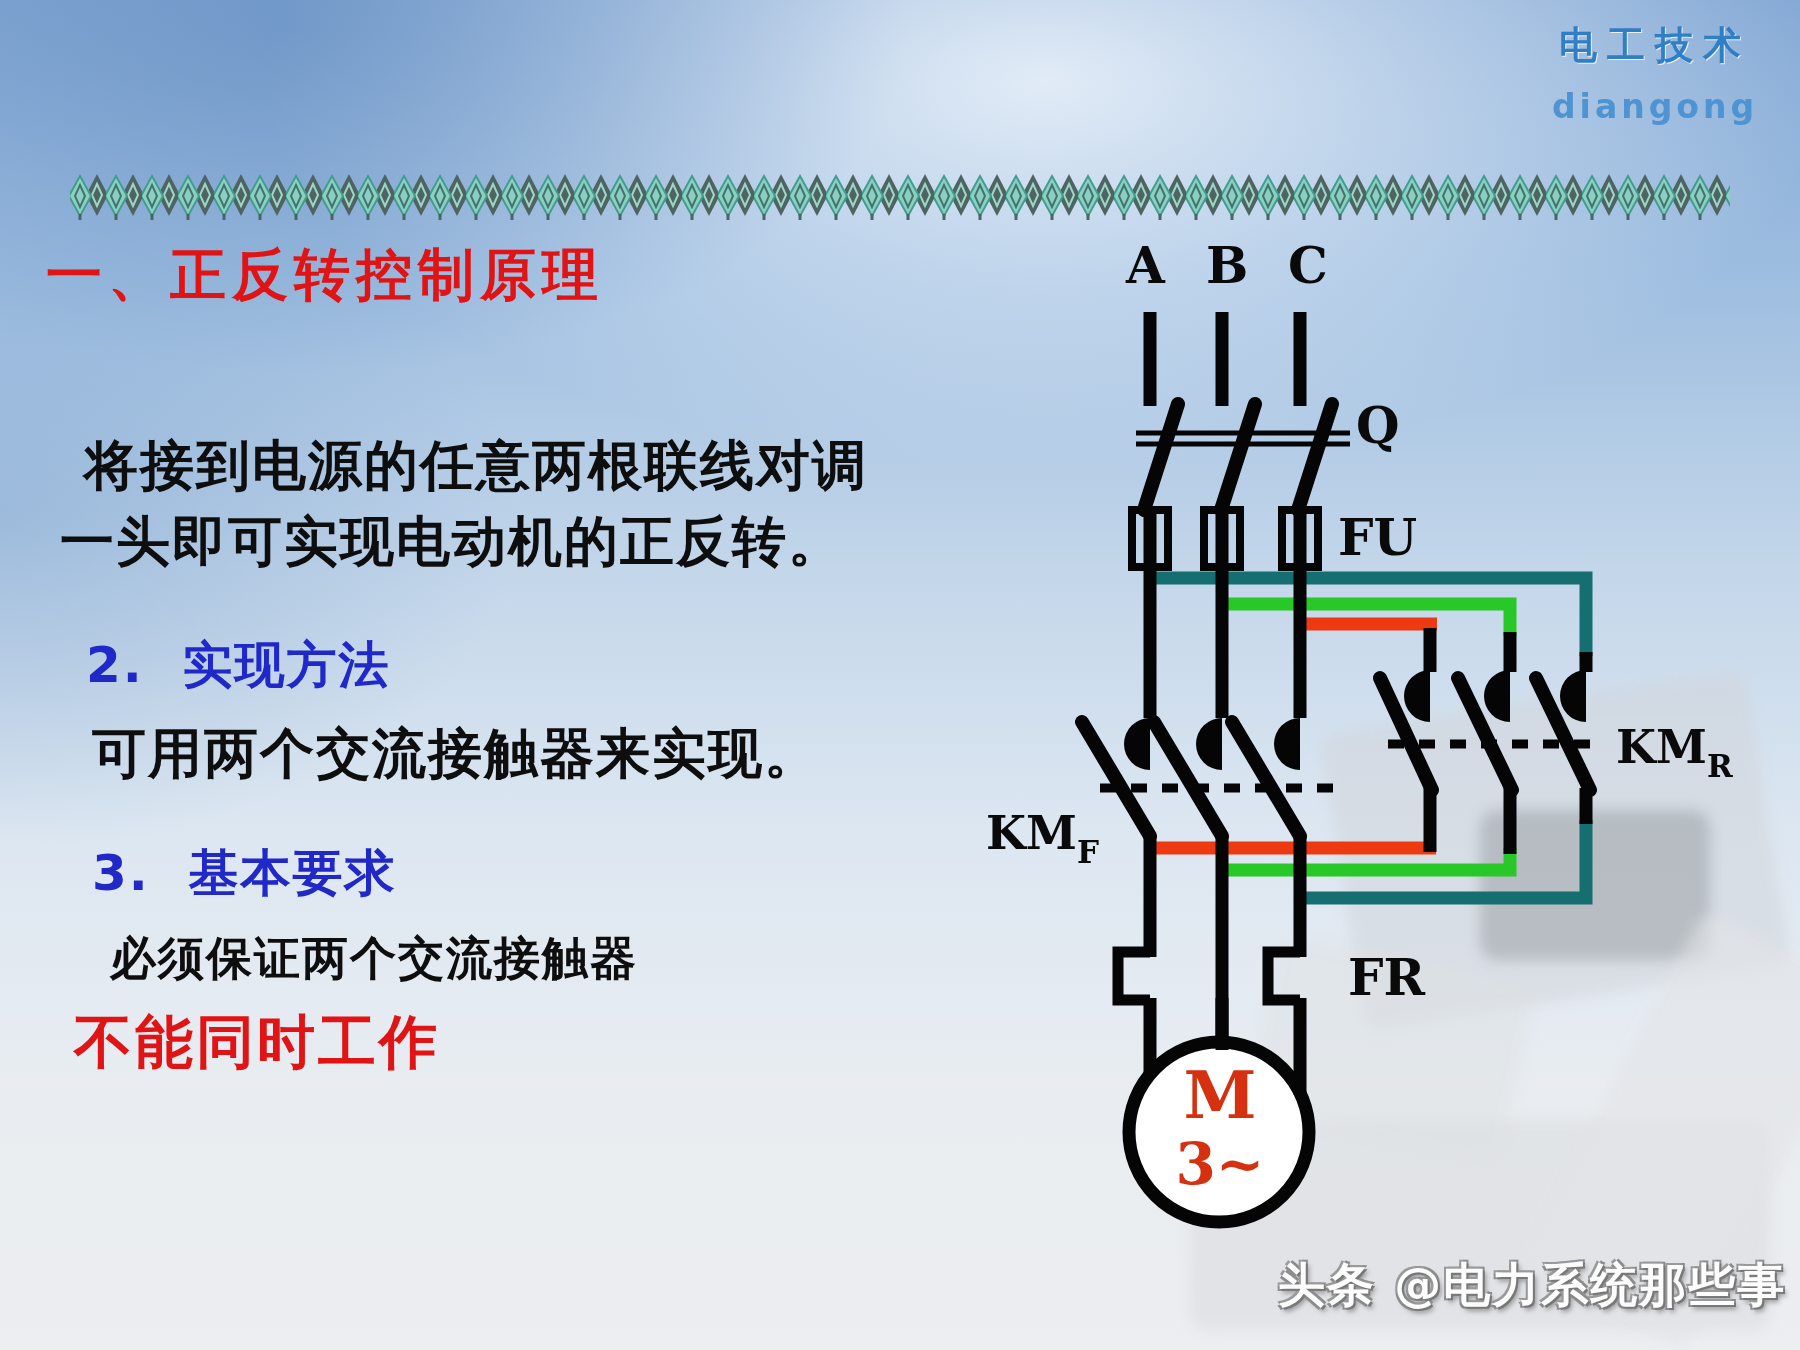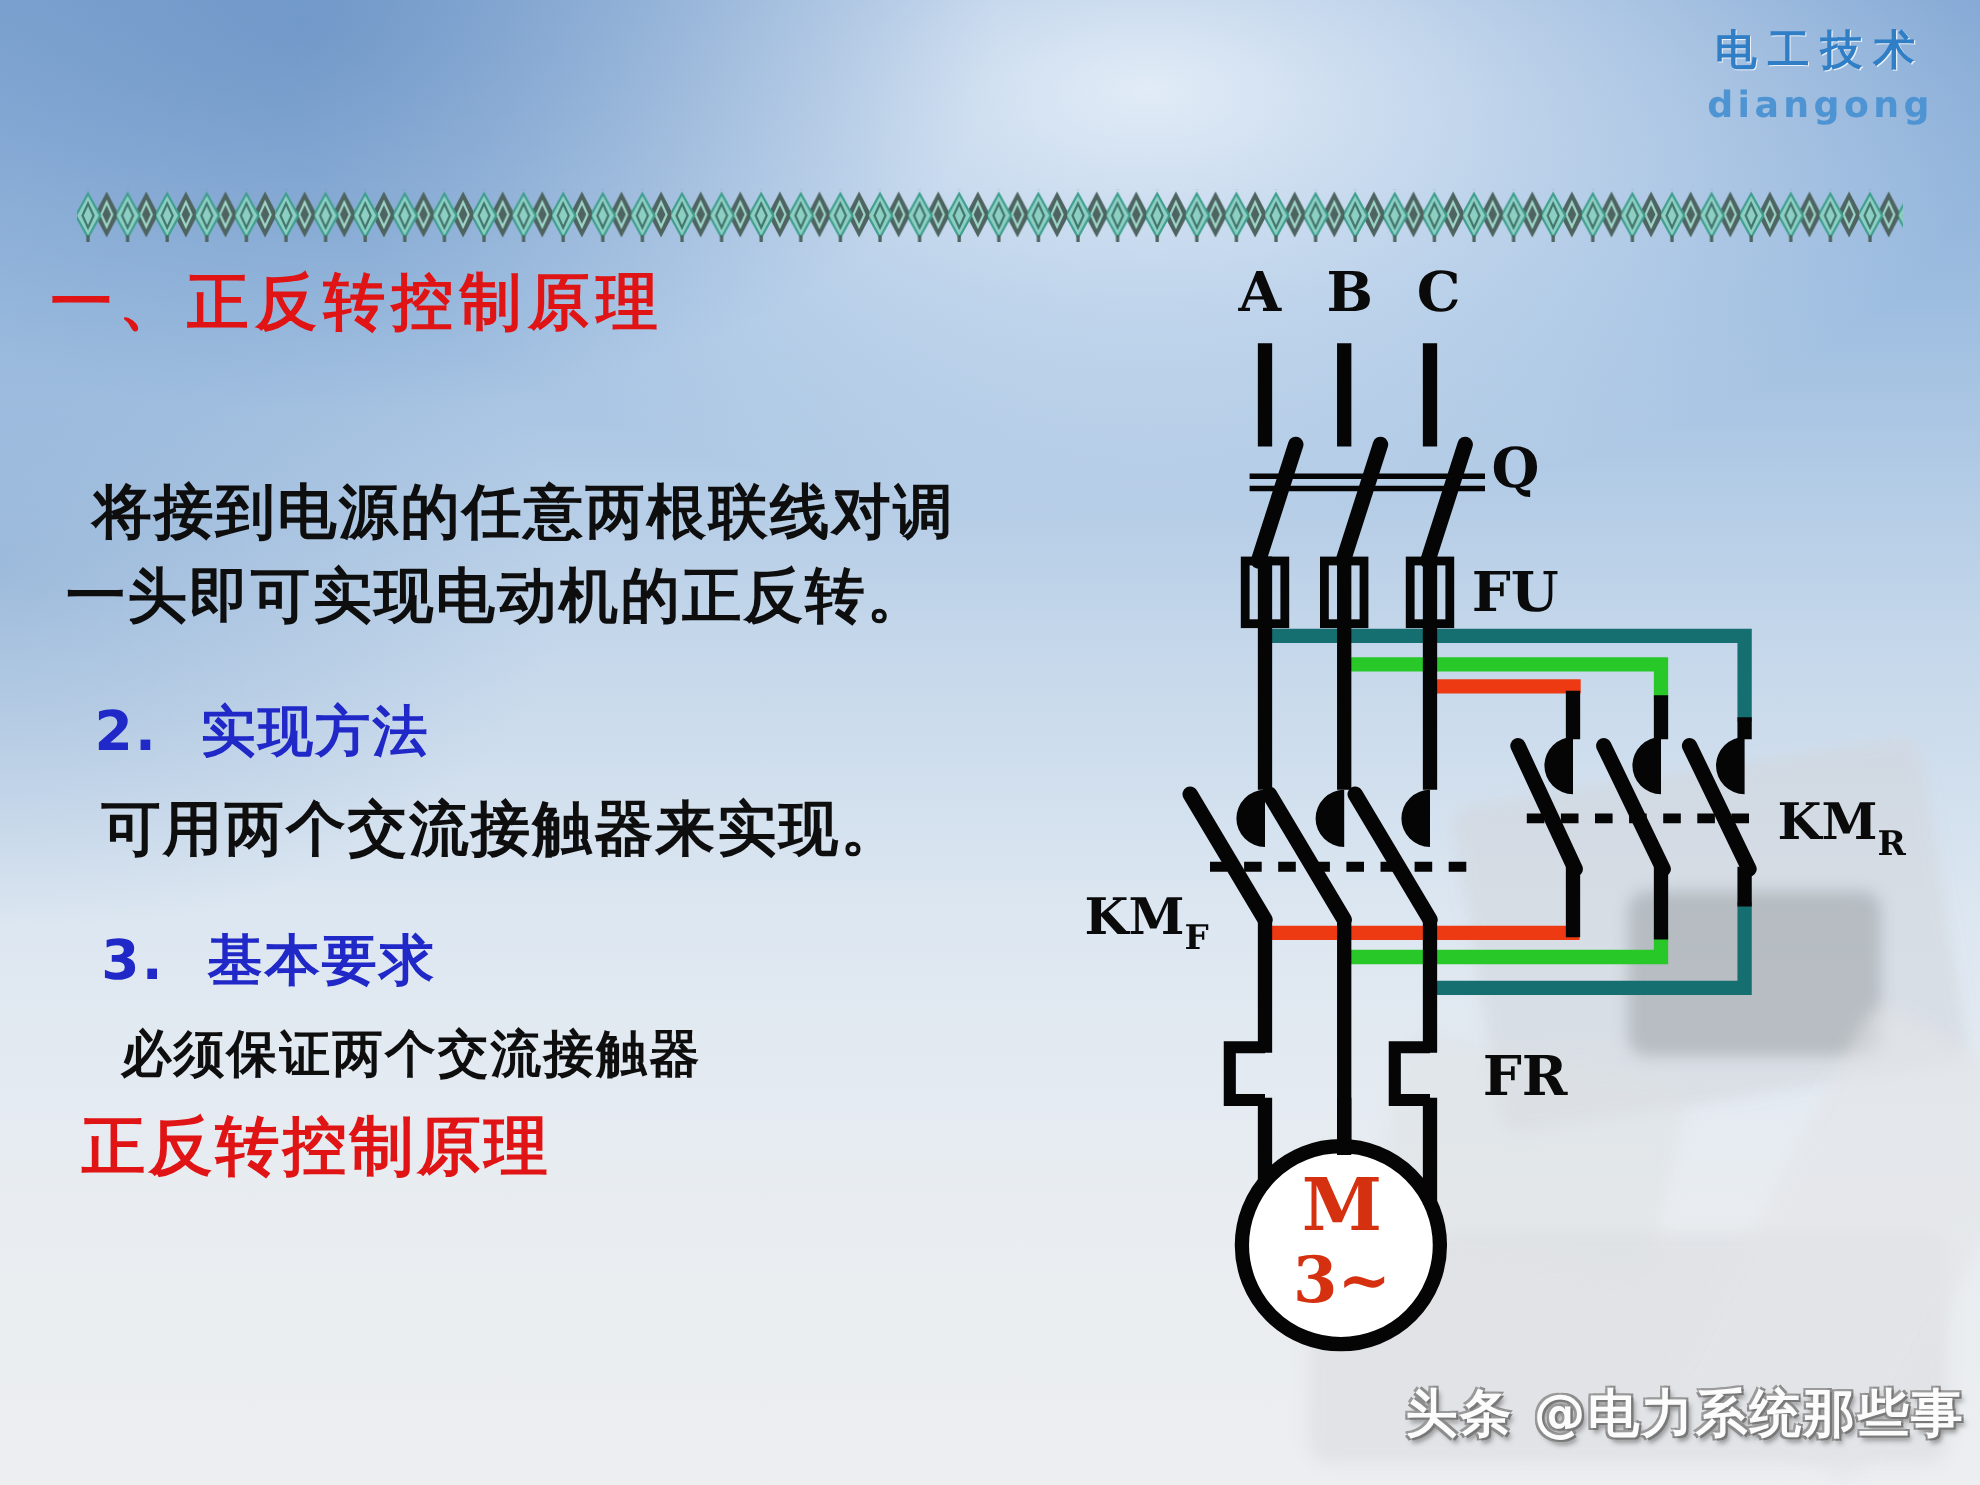--- a/index.html
+++ b/index.html
@@ -21,21 +21,21 @@
   .g5{left:1260px;top:960px;width:260px;height:180px;background:rgba(222,225,228,0.5);transform:rotate(12deg);}
 
   .title{
     position:absolute;left:242px;top:80px;white-space:nowrap;
     font-family:"DejaVu Serif","Liberation Serif",serif;font-weight:bold;
     font-size:72px;letter-spacing:8px;color:#c40f0f;
     text-shadow:1px 2px 0 rgba(120,0,0,0.35);
   }
   .logo{position:absolute;left:1552px;top:20px;text-align:center;}
   .logo-cn{font-weight:bold;font-size:38px;letter-spacing:10px;color:#2f7ec6;text-shadow:1px 1px 0 rgba(255,255,255,0.8);}
-  .logo-en{font-weight:bold;font-size:33px;letter-spacing:4px;color:#4e93d2;margin-top:4px;}
+  .logo-en{font-weight:bold;font-size:33px;letter-spacing:4px;color:#4e93d2;margin-top:16px;}
 
   .ornament{position:absolute;left:70px;top:172px;}
 
   .h-red{position:absolute;left:46px;top:238px;font-weight:bold;font-size:56px;letter-spacing:6px;color:#e01414;white-space:pre;}
   .sub-blue{position:absolute;font-weight:bold;font-size:50px;color:#2028c8;white-space:pre;letter-spacing:2px;}
   .sub1{left:90px;top:340px;}
   .sub2{left:86px;top:632px;}
   .sub3{left:92px;top:840px;}
   .body-text{position:absolute;font-weight:600;font-size:54px;color:#0e0e0e;white-space:pre;letter-spacing:2px;}
   .p1a{left:84px;top:430px;}
@@ -96,21 +96,21 @@
     <rect x="0" y="0" width="1660" height="48" fill="url(#orn)"></rect>
   </svg>
 
   <div class="h-red">一、正反转控制原理</div>
   <div class="body-text p1a">将接到电源的任意两根联线对调</div>
   <div class="body-text p1b">一头即可实现电动机的正反转。</div>
   <div class="sub-blue sub2">2.  实现方法</div>
   <div class="body-text p2">可用两个交流接触器来实现。</div>
   <div class="sub-blue sub3">3.  基本要求</div>
   <div class="body-text p3">必须保证两个交流接触器</div>
-  <div class="p3red">正反转控制原理</div>
+  <div class="p3red">不能同时工作</div>
 
   <svg class="circuit-svg" width="1800" height="1350" viewBox="0 0 1800 1350">
 
     <g>
       <path class="wire" stroke="#156e70" stroke-width="13" d="M1150 578 H1586 V656"></path>
       <path class="wire" stroke="#156e70" stroke-width="13" d="M1586 820 V898 H1300"></path>
     </g>
     <g>
       <path class="wire" stroke="#29c829" stroke-width="13" d="M1222 604 H1510 V636"></path>
       <path class="wire" stroke="#29c829" stroke-width="13" d="M1510 848 V870 H1222"></path>

